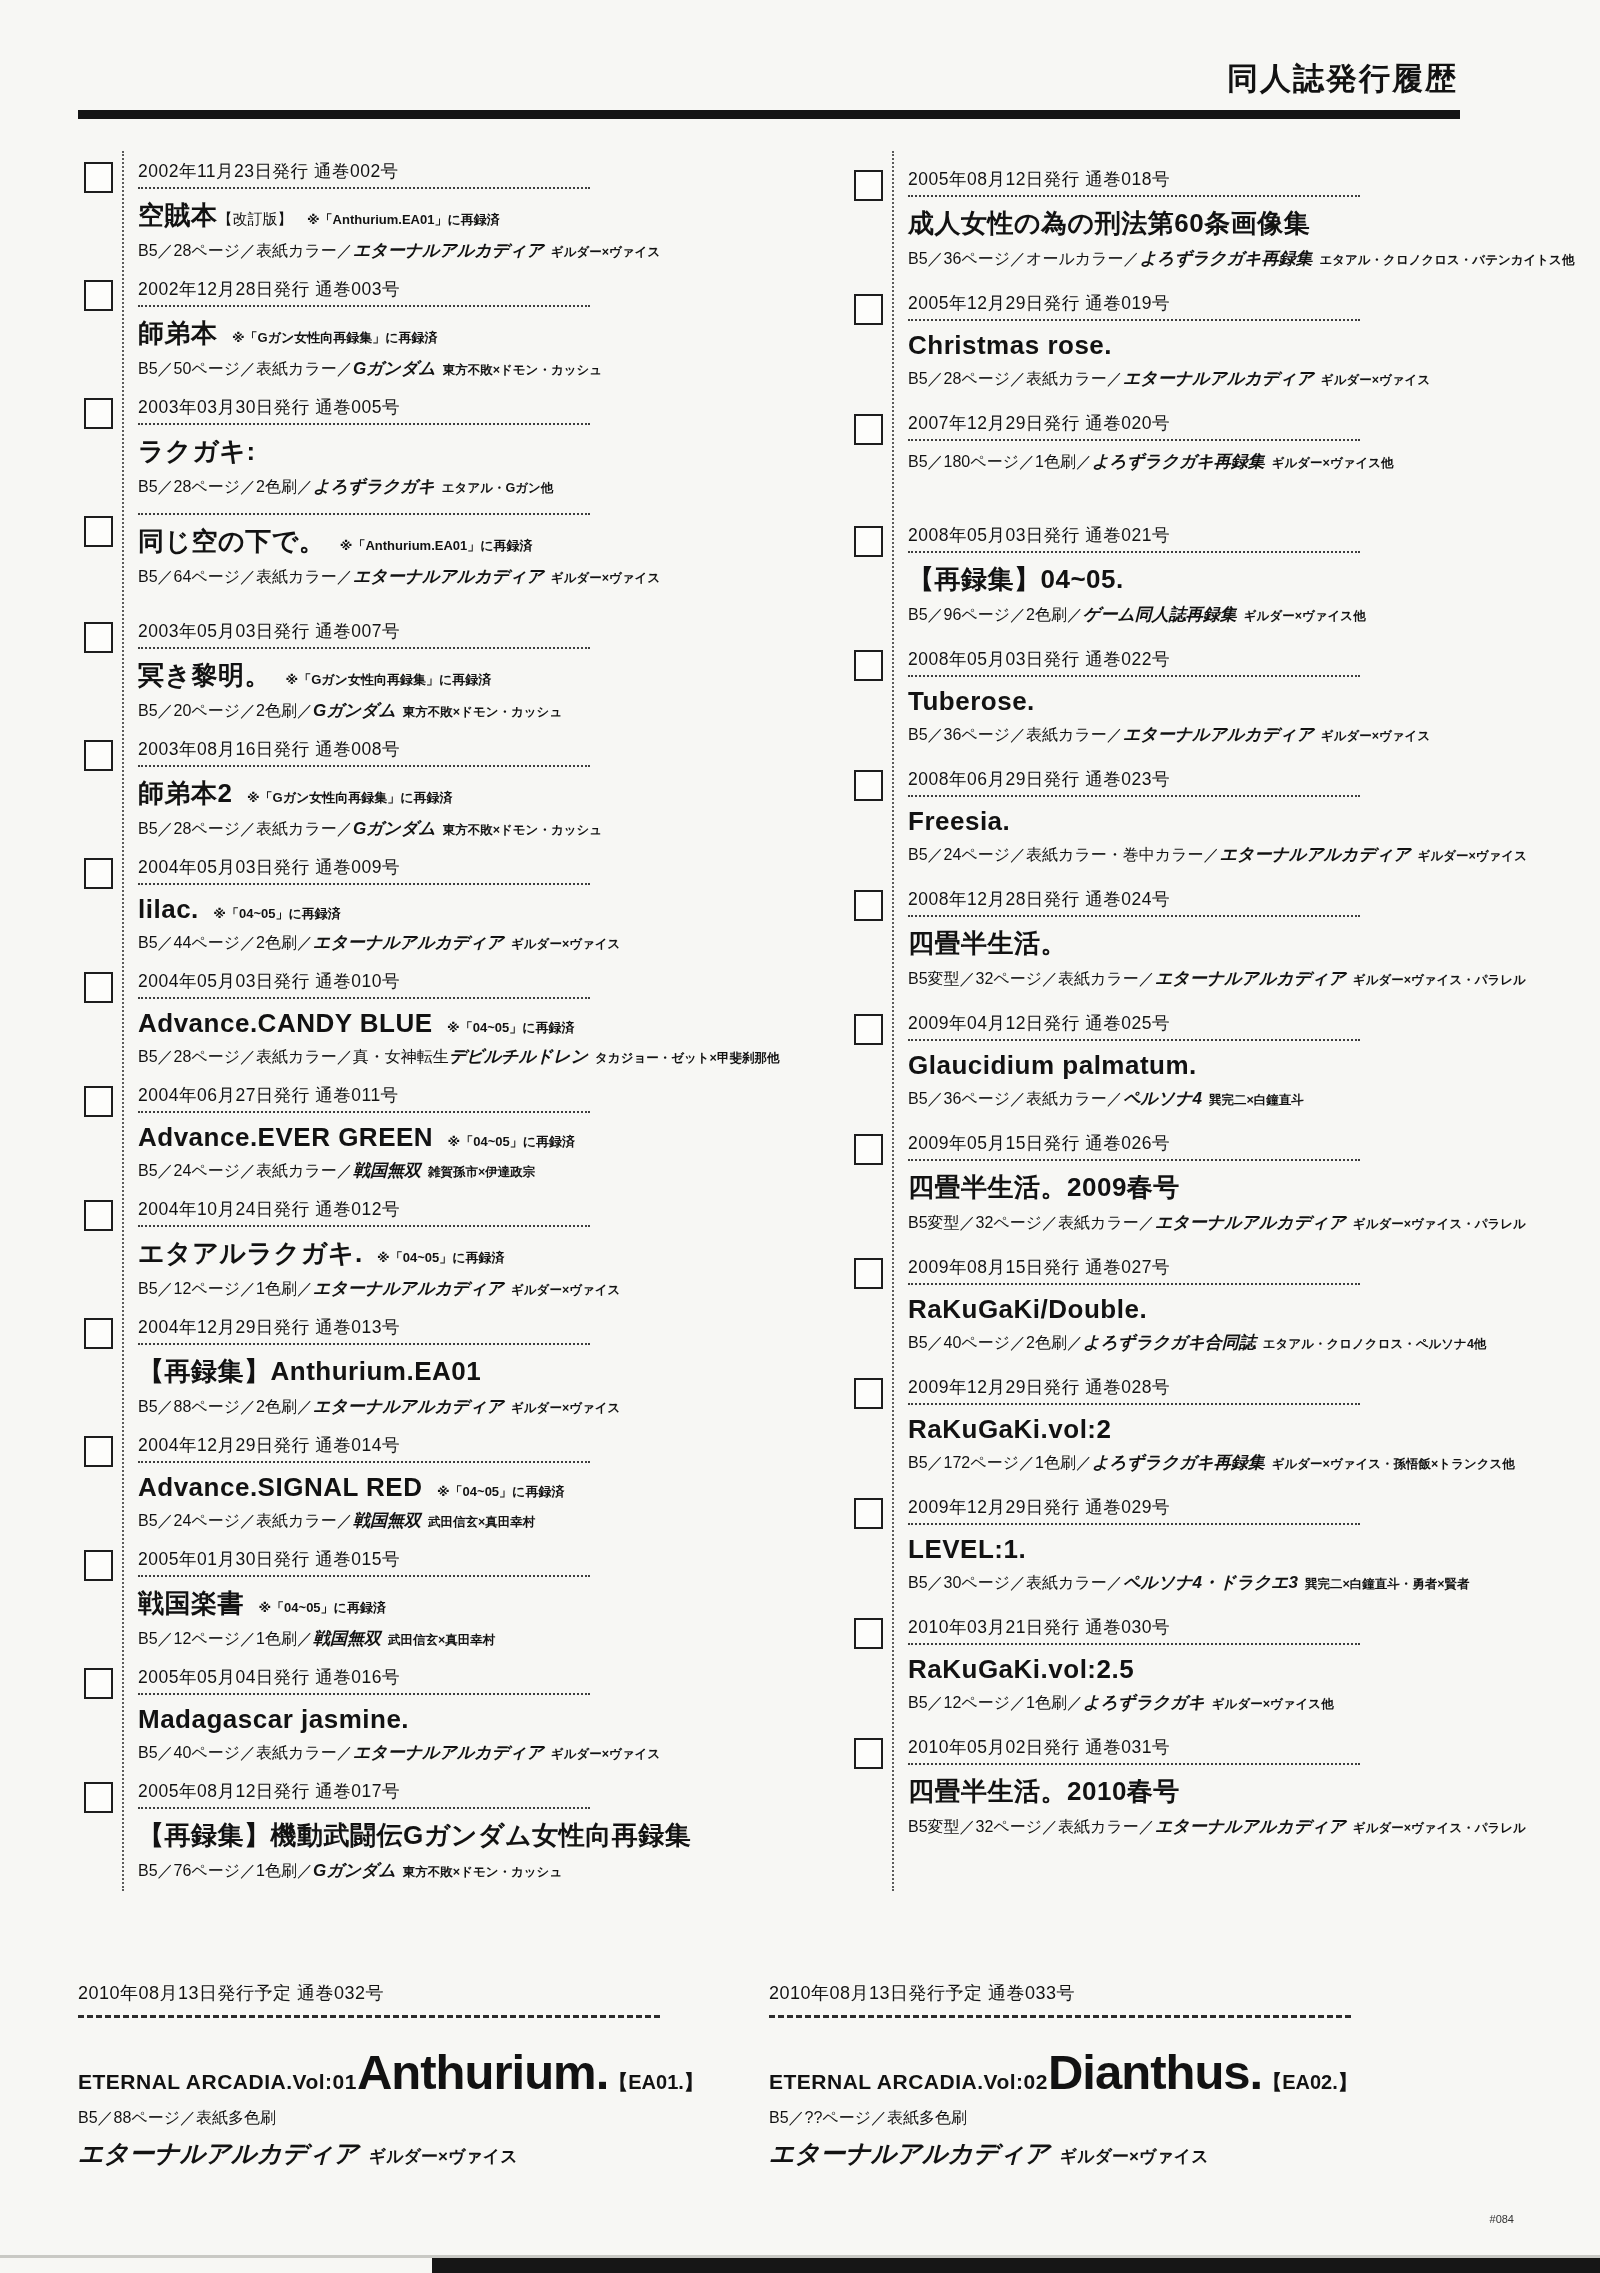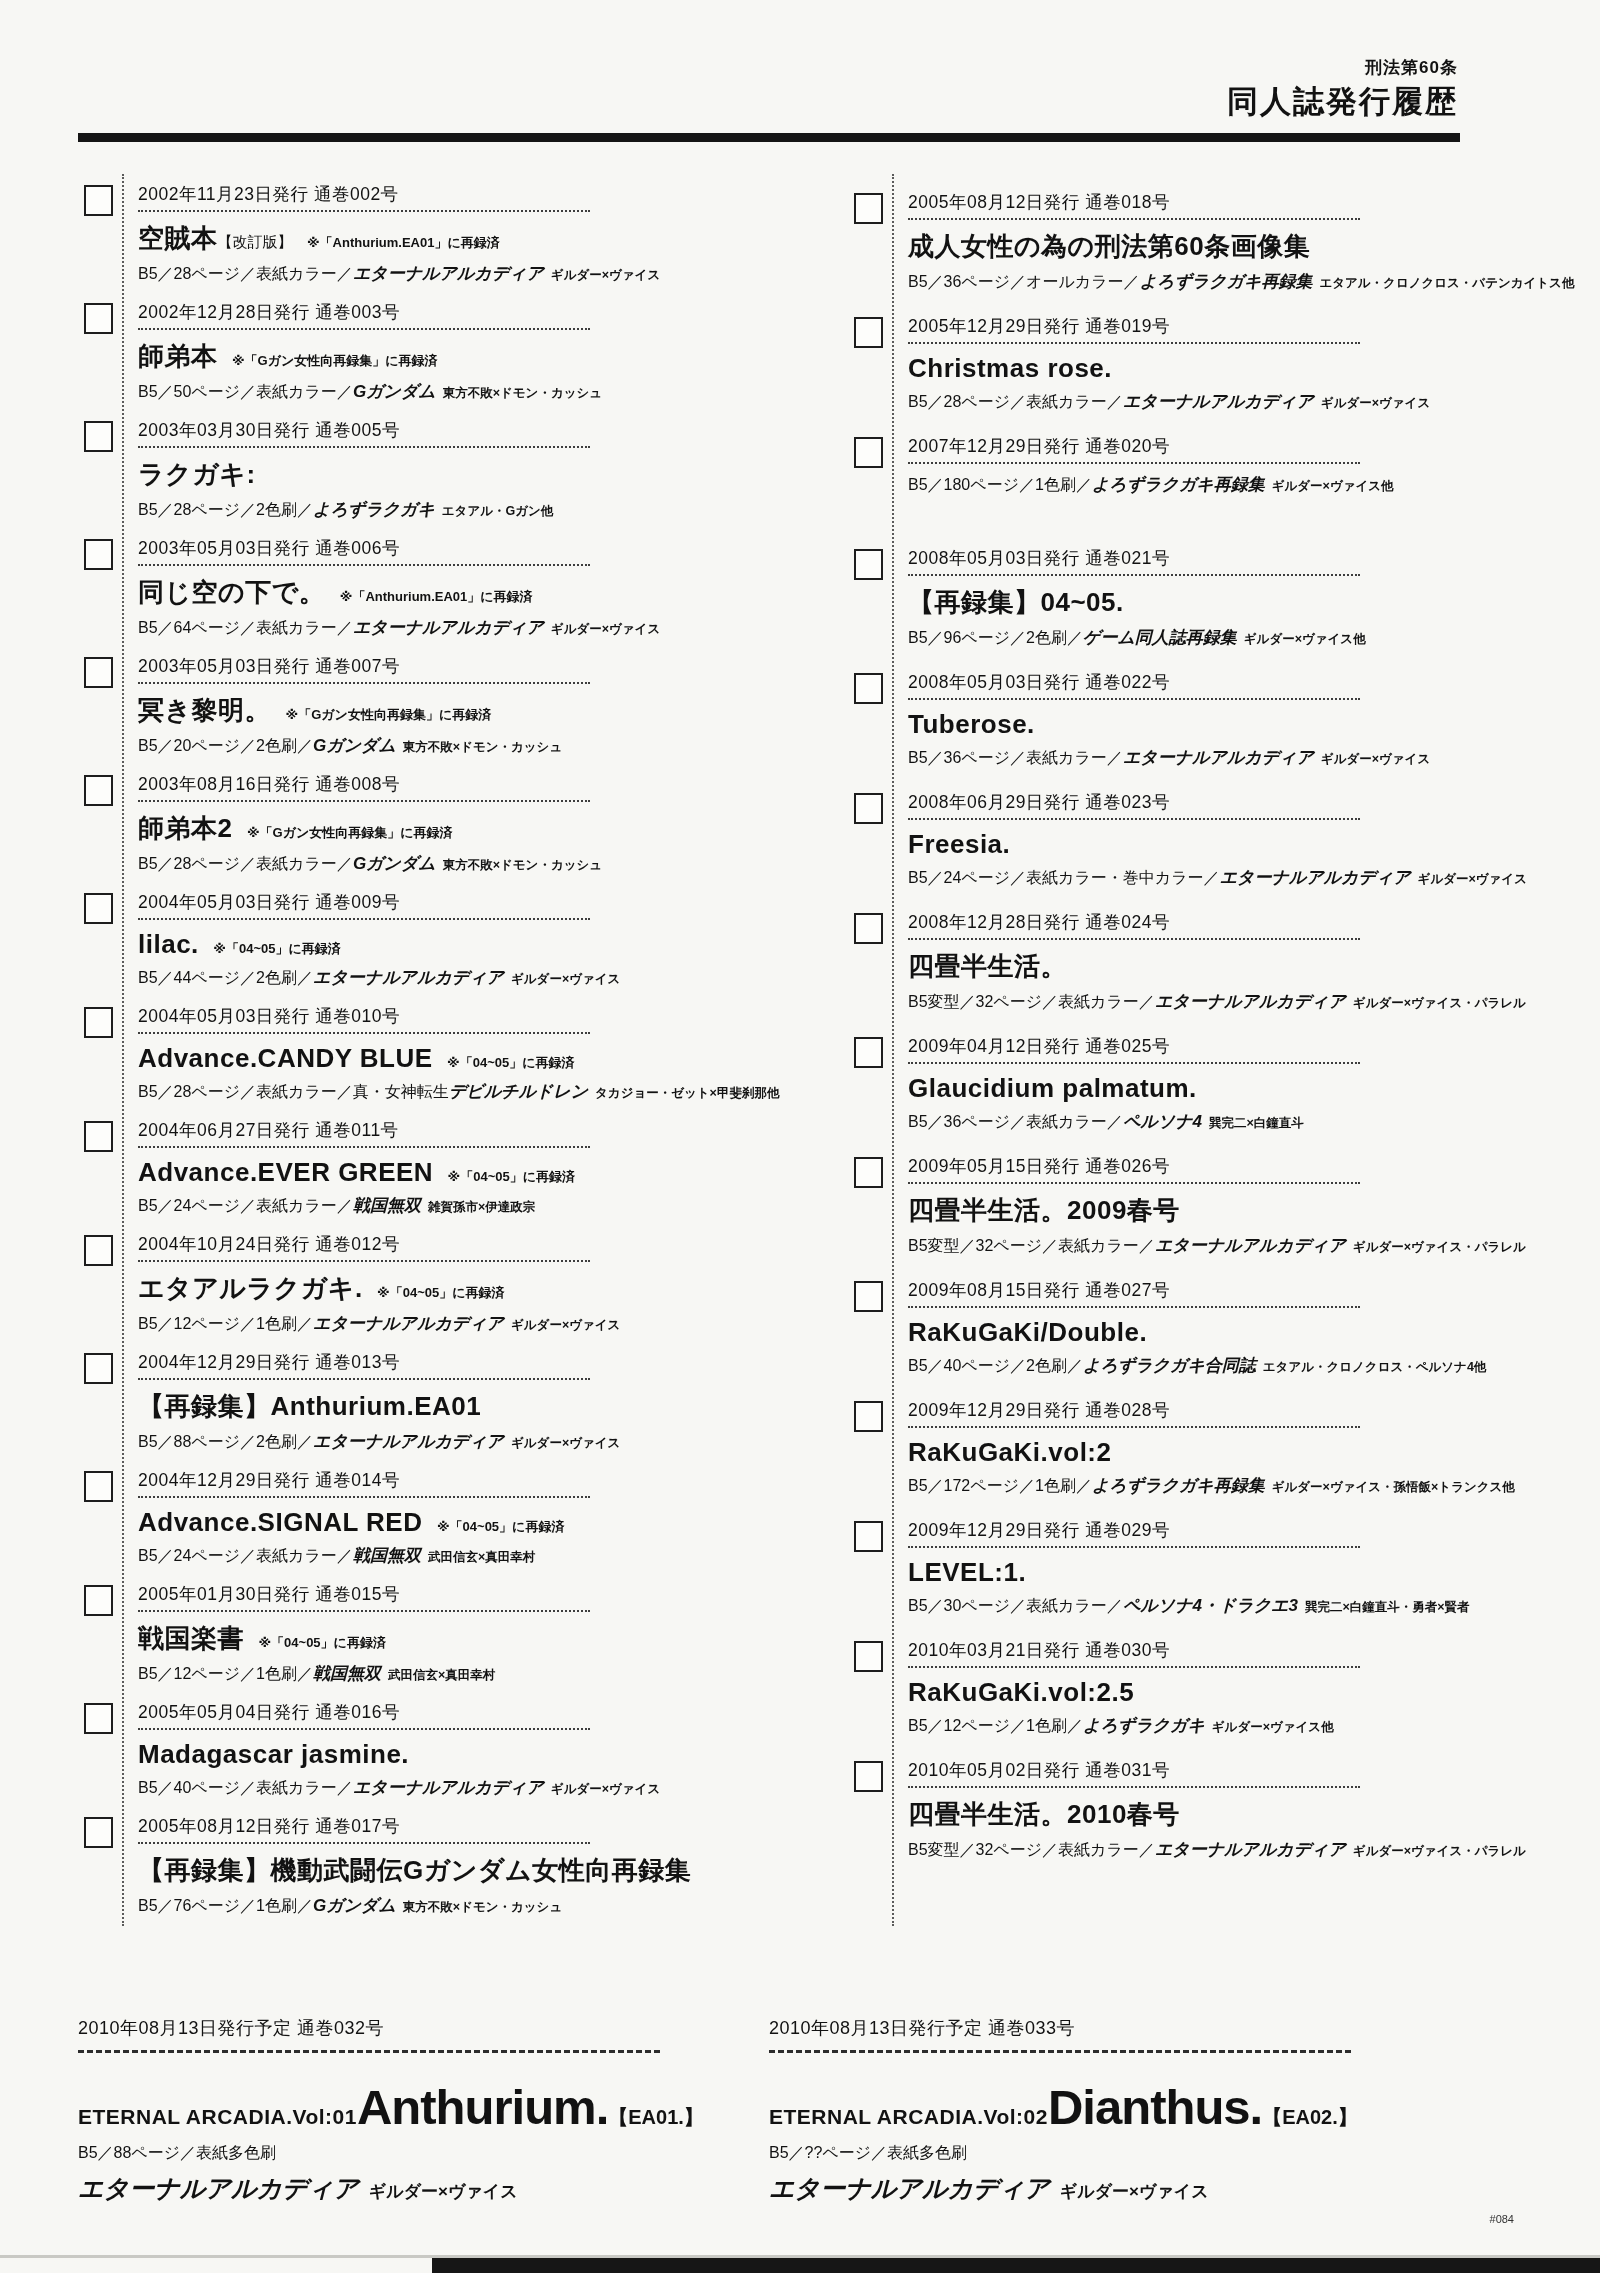--- a/index.html
+++ b/index.html
@@ -50,21 +50,20 @@
   .up-pairing{font-size:17px;font-weight:bold;margin-left:10px;}
   .pagenum{position:absolute;right:86px;bottom:48px;font-size:11px;color:#333;}
   .scan-bar{position:absolute;left:432px;right:0;bottom:0;height:15px;background:#161616;}
   .scan-bar2{position:absolute;left:0;right:0;bottom:15px;height:3px;background:#c9c9c4;}
 </style>
 </head>
 <body>
 
 <div class="page">
   <div class="header">
-    <div class="small">刑法第60条</div>
     <div class="big">同人誌発行履歴</div>
   </div>
   <div class="top-rule"></div>
 
   <div class="columns">
     <div class="col col-left" id="col-left">
   <div class="entry">
     <span class="checkbox"></span>
     <div class="date">2002年11月23日発行 通巻002号</div>
     <div class="dotline"></div>
@@ -98,21 +97,20 @@
       <span class="title">ラクガキ:</span>
       
     </div>
     <div class="detail">
       <span class="spec">B5／28ページ／2色刷／</span><span class="series">よろずラクガキ</span><span class="pairing">エタアル・Gガン他</span>
     </div>
   </div>
 
   <div class="entry">
     <span class="checkbox"></span>
-    <div class="date">2003年05月03日発行 通巻006号</div>
     <div class="dotline"></div>
     <div class="title-row">
       <span class="title">同じ空の下で。</span>
       <span class="note">※「Anthurium.EA01」に再録済</span>
     </div>
     <div class="detail">
       <span class="spec">B5／64ページ／表紙カラー／</span><span class="series">エターナルアルカディア</span><span class="pairing">ギルダー×ヴァイス</span>
     </div>
   </div>
 

